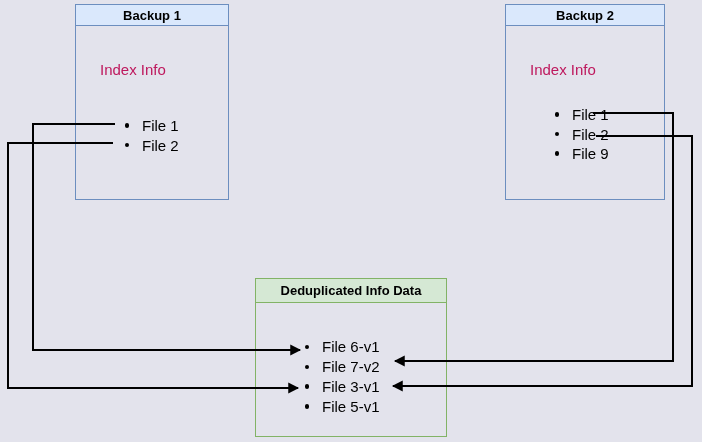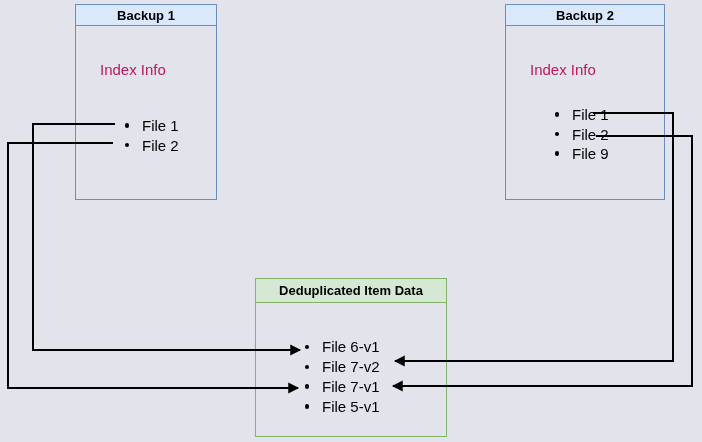--- a/index.html
+++ b/index.html
@@ -70,21 +70,21 @@
     height: 4.5px;
     border-radius: 50%;
     background: #000;
   }
   .file-label {
     font-size: 15px;
     color: #000;
     margin-left: 7px;
   }
   
-  #backup1 { left: 75px; top: 4px; width: 142px; height: 196px; text-align: right; }
+  #backup1 { left: 75px; top: 4px; width: 154px; height: 196px; text-align: right; }
   #backup2 { left: 475px; top: 4px; width: 160px; height: 196px; margin-left: 30px; }
   #dedup   { left: 255px; top: 278px; width: 192px; height: 159px; }
 
   #backup1 .section-label { left: 24px; top: 56px; }
   #backup2 .section-label { left: 24px; top: 56px; }
 
   #backup1 .file-list { left: 43px; top: 111px; }
   #backup2 .file-list { left: 43px; top: 100px; }
   #dedup   .file-list { left: 43px; top: 58px; }
 
@@ -134,34 +134,34 @@
       </div>
       <div class="file-item">
         <span class="bullet"></span>
         <span class="file-label">File 9</span>
       </div>
     </div>
   </div>
 
   <div class="box green dd" id="dedup">
     <div class="box-header">
-      <span>Deduplicated Item Data</span>
+      <span>Deduplicated Info Data</span>
     </div>
     <div class="file-list">
       <div class="file-item">
         <span class="bullet"></span>
         <span class="file-label">File 6-v1</span>
       </div>
       <div class="file-item">
         <span class="bullet"></span>
         <span class="file-label">File 7-v2</span>
       </div>
       <div class="file-item">
         <span class="bullet"></span>
-        <span class="file-label">File 7-v1</span>
+        <span class="file-label">File 3-v1</span>
       </div>
       <div class="file-item">
         <span class="bullet"></span>
         <span class="file-label">File 5-v1</span>
       </div>
     </div>
   </div>
 
   <svg id="connectors" viewBox="0 0 702 442" xmlns="http://www.w3.org/2000/svg">
     <defs>

